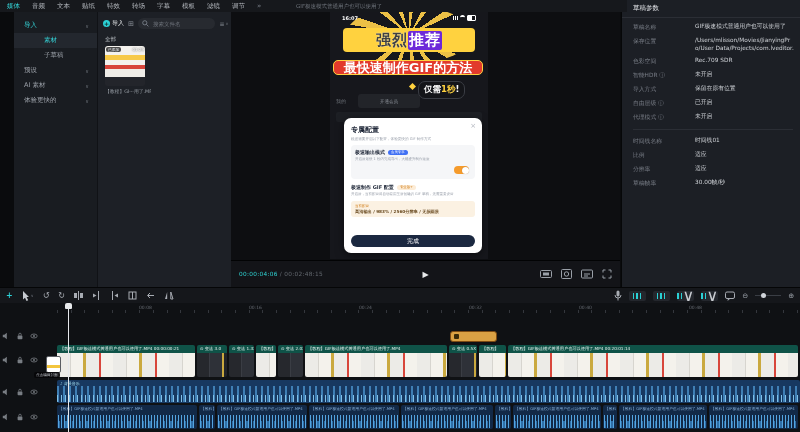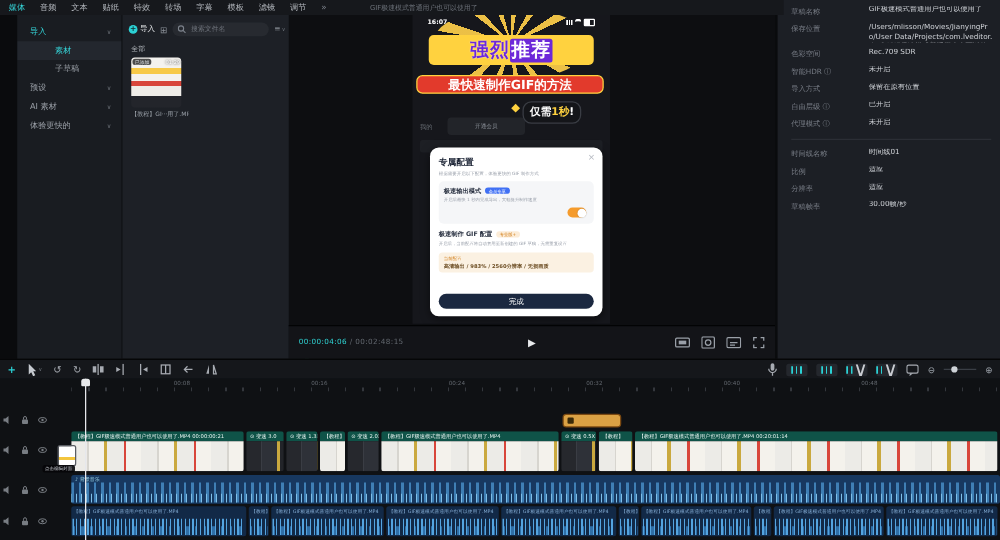--- a/index.html
+++ b/index.html
@@ -49,24 +49,24 @@
   .statusbar{position:absolute;left:0;top:2px;width:100%;height:8px;display:flex;align-items:center;padding:0 12px;box-sizing:border-box;z-index:3}
   .statusbar .time{font-size:5px;color:#fff;font-weight:bold}
   .statusbar .sicons{margin-left:auto;display:flex;gap:2px;align-items:center}
   .sig{width:5px;height:4px;background:repeating-linear-gradient(90deg,#fff 0 1px,transparent 1px 2px)}
   .wifi{width:5px;height:4px;border-top:2px solid #fff;border-radius:3px 3px 0 0}
   .batt{width:7px;height:4px;border:1px solid #fff;border-radius:1px;background:linear-gradient(90deg,#fff 0 60%,transparent 60%)}
   .burst{position:absolute;left:16px;top:-6px;width:126px;height:58px;border-radius:50%;z-index:1;
     background:repeating-conic-gradient(rgba(247,201,72,.95) 0 9deg,transparent 9deg 28deg)}
   .promo-title{position:absolute;left:13px;top:16px;width:132px;height:24px;z-index:2;background:#ffd23f;border-radius:4px;
     display:flex;align-items:center;justify-content:center;font-weight:bold;font-size:15px;letter-spacing:1px}
-  .promo-title .t1{color:#6d28d9;text-shadow:0 0 1px #fff}
+  .promo-title .t1{color:#404040;text-shadow:0 0 1px #fff}
   .promo-title .t2{color:#fff;background:#6d28d9;border-radius:2px;padding:0 1px}
   .promo-banner{position:absolute;left:3px;top:48px;width:150px;height:15px;z-index:2;background:#e23a2c;border:1.5px solid #ffd23f;
-    border-radius:5px;box-sizing:border-box;display:flex;align-items:center;justify-content:center;color:#fff;font-weight:bold;font-size:10px;white-space:nowrap}
+    border-radius:5px;box-sizing:border-box;display:flex;align-items:center;justify-content:center;color:#fff;font-weight:bold;font-size:13px;white-space:nowrap}
   .promo-badge{position:absolute;left:88px;top:69px;z-index:2;background:#141519;border:1px solid #3a3d44;border-radius:7px;
     padding:2px 5px;font-size:8.5px;font-weight:bold;color:#fff;white-space:nowrap}
   .promo-badge .hl{color:#ffd23f}
   .sparkle{position:absolute;left:80px;top:72px;width:5px;height:5px;background:#ffd23f;transform:rotate(45deg);z-index:2}
   .bgui-nav{position:absolute;left:6px;top:86px;font-size:5px;color:#6a6f76;z-index:0}
   .bgui-card{position:absolute;left:28px;top:82px;width:62px;height:14px;background:#222429;border-radius:3px;z-index:0;
     display:flex;align-items:center;justify-content:center;font-size:4.5px;color:#8a8f97}
   .bgui-row{position:absolute;left:6px;top:100px;width:146px;height:10px;background:#1d1f24;border-radius:2px;z-index:0}
 
   .modal{position:absolute;left:14px;top:106px;width:138px;height:135px;background:#fff;border-radius:7px;z-index:4;
@@ -315,20 +315,21 @@
           <path d="M3 5h6M3 7h4" stroke="#9aa0a8"></path>
         </svg>
       <svg width="10" height="10" viewBox="0 0 10 10">
           <path d="M1 3.5V1h2.5M6.5 1H9v2.5M9 6.5V9H6.5M3.5 9H1V6.5" stroke="#9aa0a8" fill="none"></path>
         </svg>
     </span>
   </div>
 </section>
 
 <aside class="right-panel">
+  <div class="rp-header">草稿参数</div>
   <div class="rp-row">
     <span class="rp-label">草稿名称</span>
     <span class="rp-value">GIF极速模式普通用户也可以使用了</span>
   </div>
   <div class="rp-row">
     <span class="rp-label">保存位置</span>
     <span class="rp-value">/Users/mlisson/Movies/JianyingPro/User Data/Projects/com.lveditor.draft/GIF极速模式普通用户也可以使用了</span>
   </div>
   <div class="rp-row">
     <span class="rp-label">色彩空间</span>

